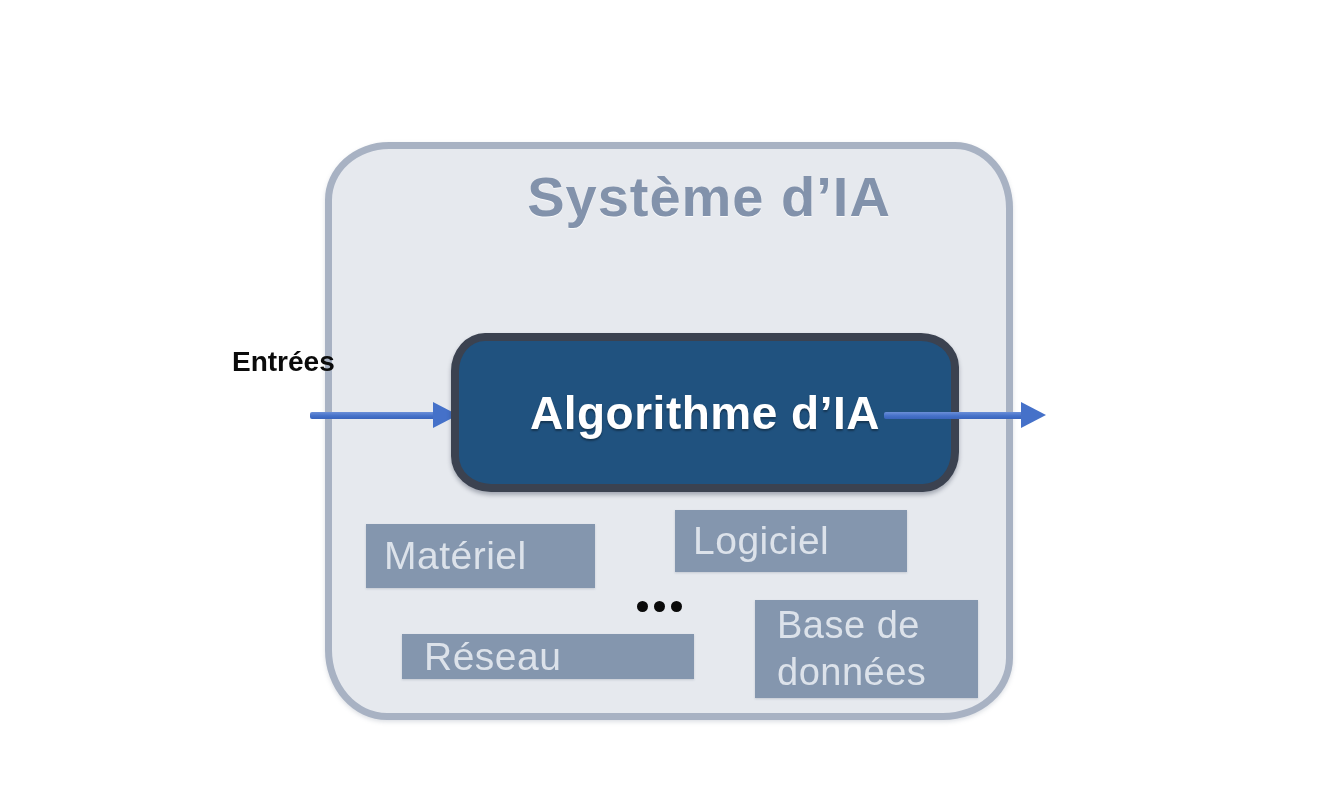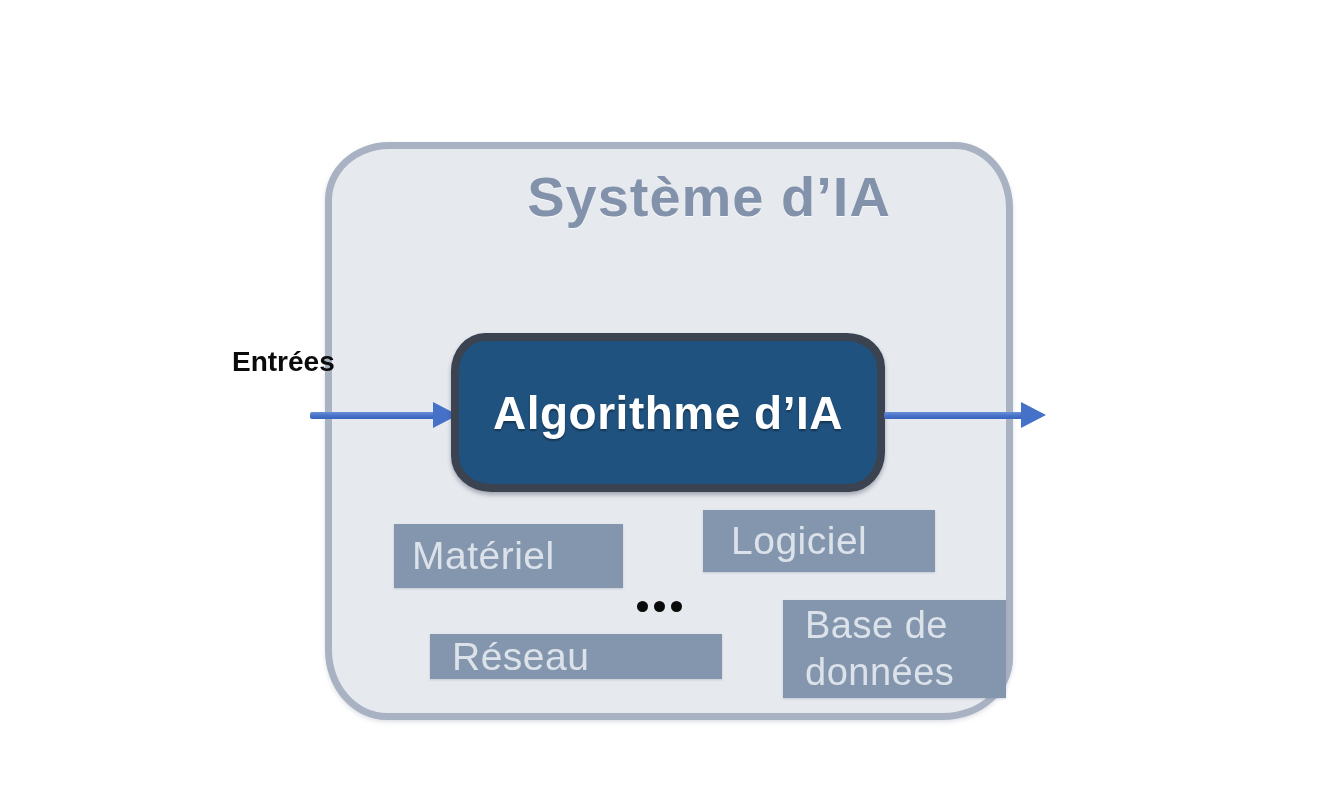--- a/index.html
+++ b/index.html
@@ -42,21 +42,21 @@
     color: #8292ab;
     text-shadow: 0 1px 1px rgba(255,255,255,0.8);
     margin-left: 40px;
   }
 
   
   .algorithm-box {
     position: absolute;
     left: 451px;
     top: 333px;
-    width: 434px;
+    width: 508px;
     height: 159px;
     box-sizing: border-box;
     background: #20527f;
     border: 8px solid #3b4250;
     border-radius: 34px 38px 36px 40px / 38px 34px 40px 36px;
     display: flex;
     align-items: center;
     justify-content: center;
     box-shadow: 0 3px 4px rgba(40,50,70,0.35);
   }
@@ -105,24 +105,23 @@
     position: absolute;
     box-sizing: border-box;
     background: #8496ae;
     color: #dce2ea;
     font-weight: 300;
     display: flex;
     align-items: center;
     font-size: 39px;
     letter-spacing: 0.5px;
     box-shadow: 0 1px 2px rgba(120,130,150,0.3);
-    margin-left: 28px;
   }
   .component-box.materiel { left: 366px; top: 524px; width: 229px; height: 64px; padding-left: 18px; }
-  .component-box.logiciel { left: 675px; top: 510px; width: 232px; height: 62px; padding-left: 28px; }
+  .component-box.logiciel { left: 675px; top: 510px; width: 232px; height: 62px; padding-left: 18px; }
   .component-box.reseau   { left: 402px; top: 634px; width: 292px; height: 45px; padding-left: 22px; }
   .component-box.basededonnees {
     left: 755px; top: 600px; width: 223px; height: 98px;
     padding-left: 22px; padding-top: 2px;
     font-size: 38px; line-height: 47px;
     align-items: flex-start;
   }
 
   
   .ellipsis {

